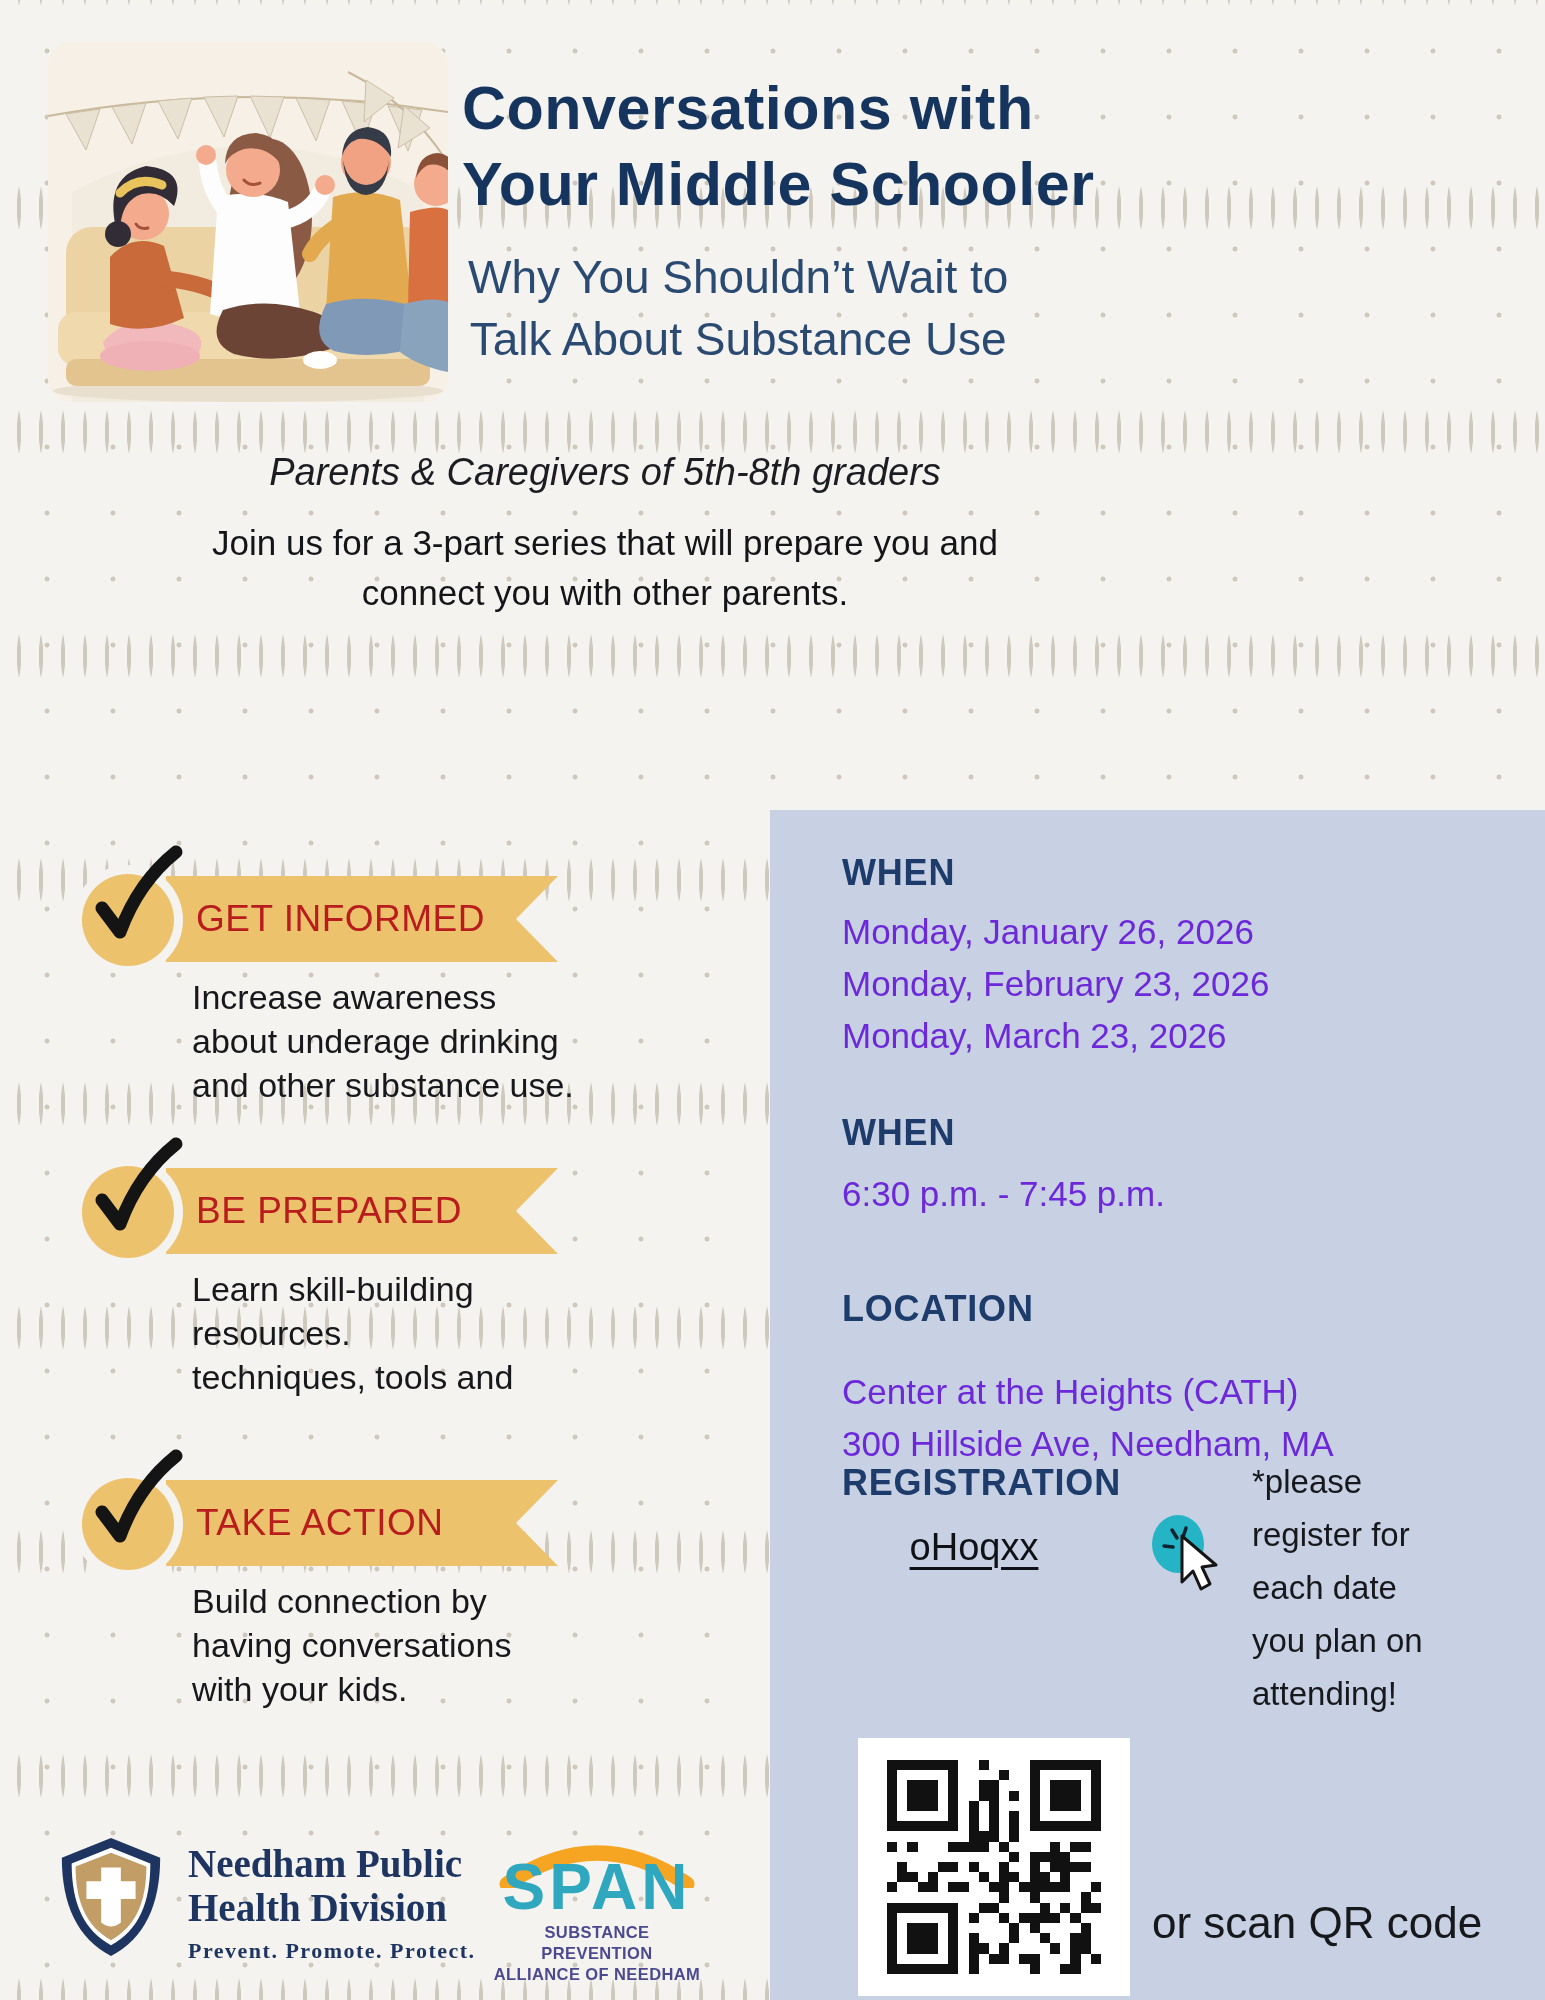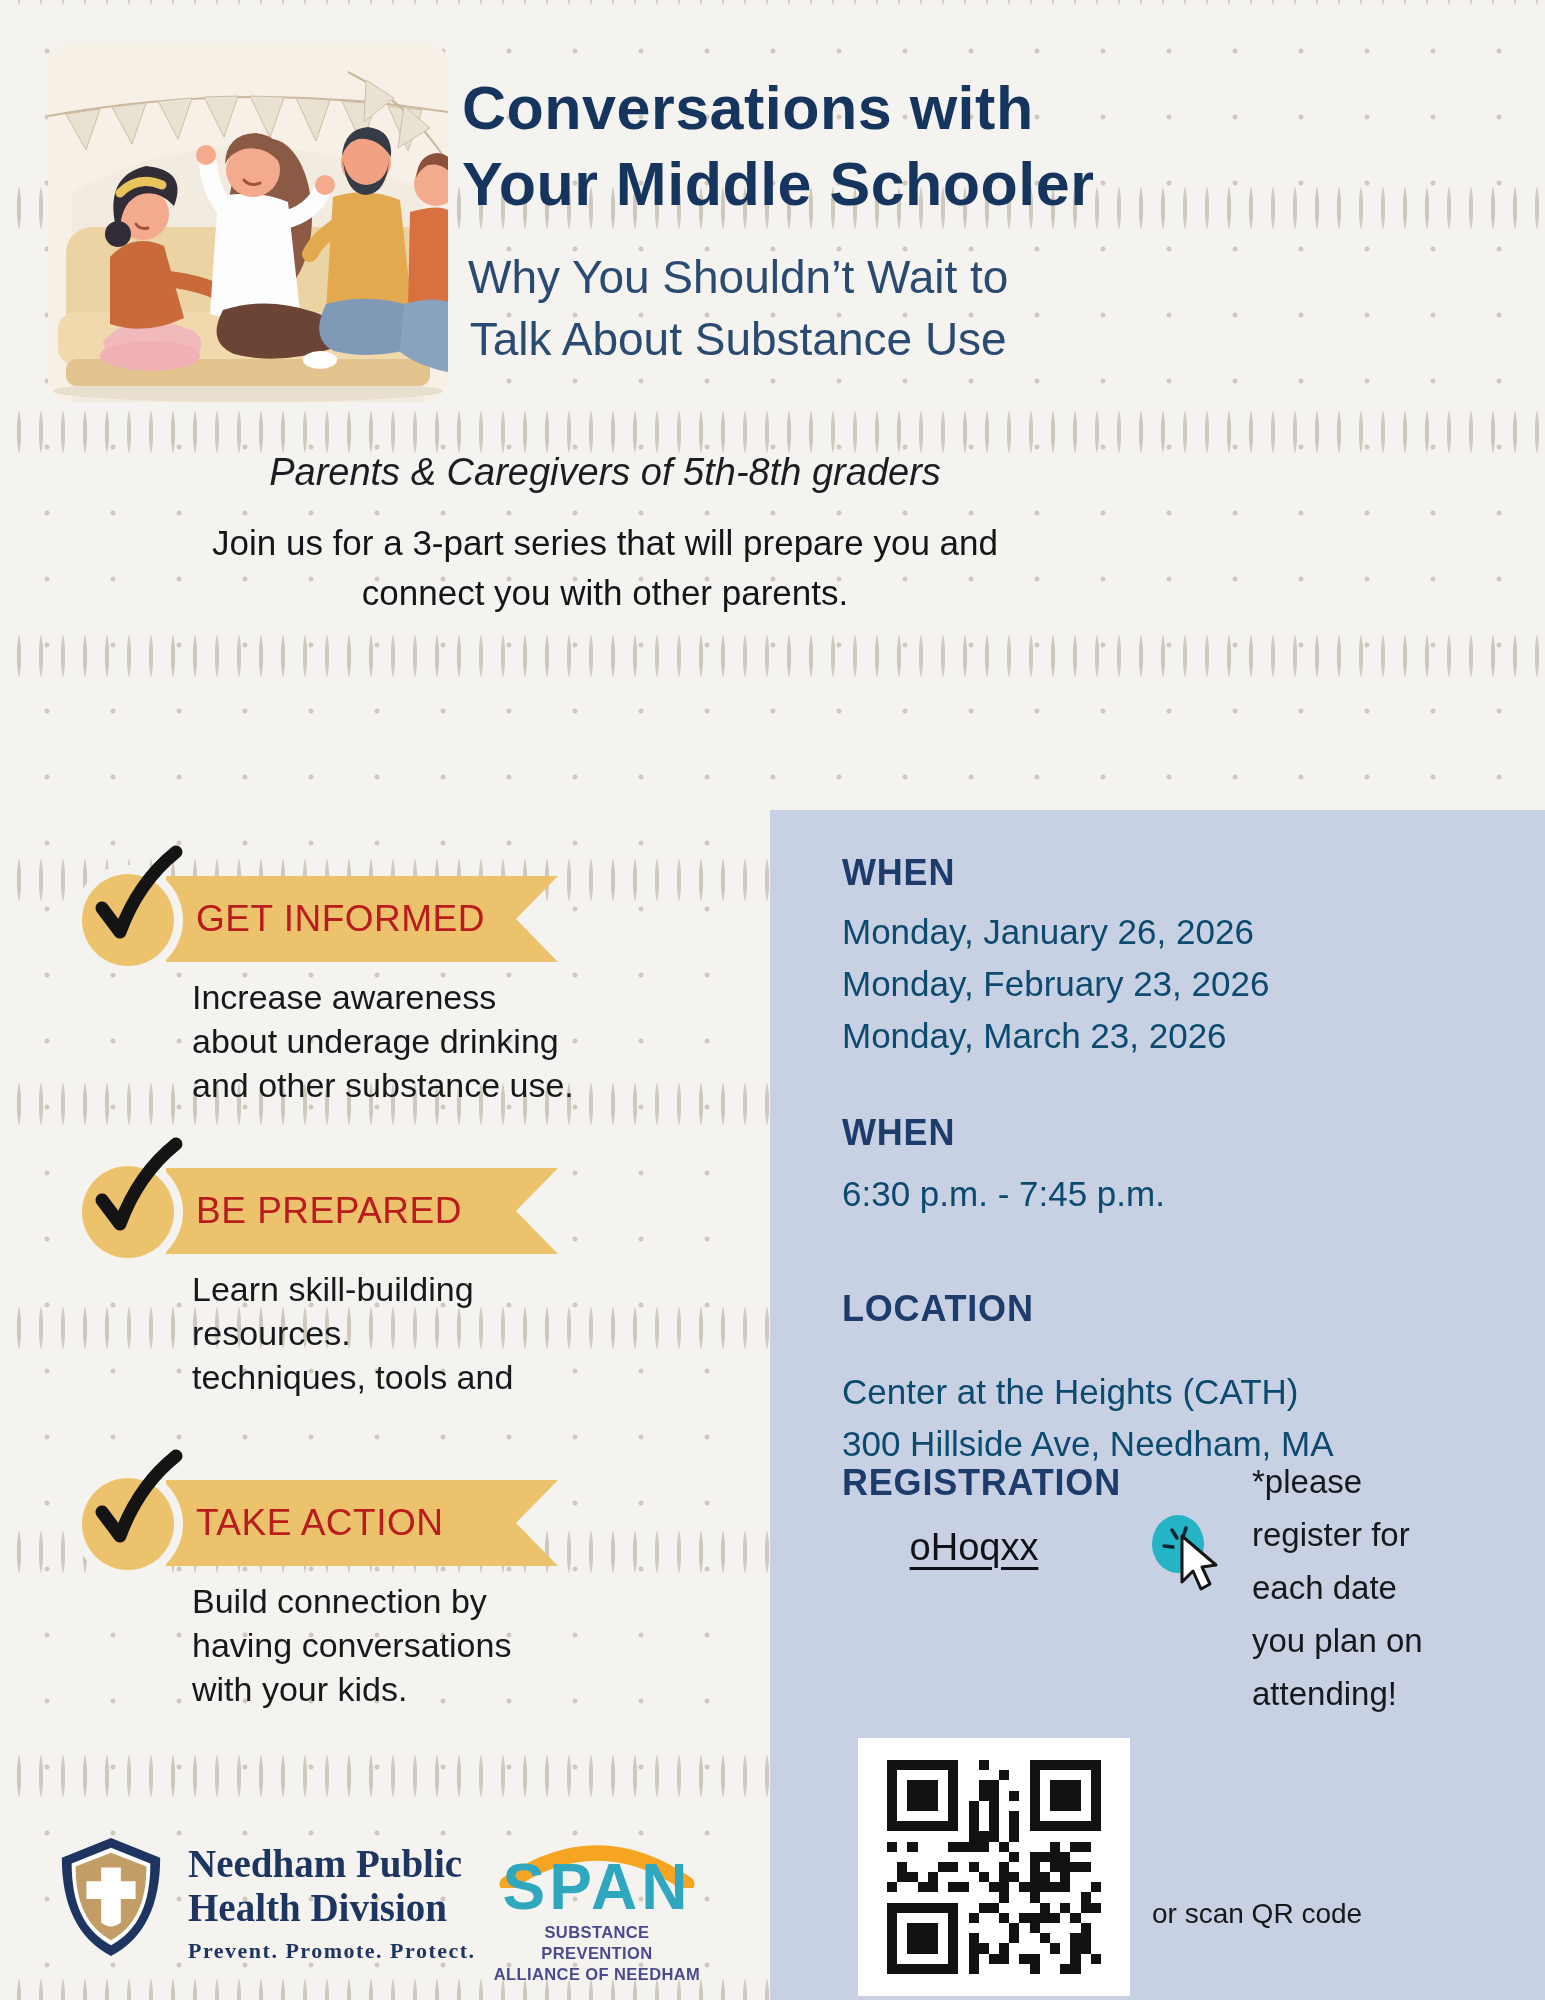--- a/index.html
+++ b/index.html
@@ -34,32 +34,32 @@
     clip-path:polygon(0 0,100% 0,calc(100% - 42px) 50%,100% 100%,0 100%);
     display:flex;align-items:center;padding-left:30px;box-sizing:border-box;}
   .ribbon-label{font-size:37px;font-weight:400;color:#b91c1c;letter-spacing:.5px;white-space:nowrap;}
   .check-circle{position:absolute;left:0;top:-2px;width:92px;height:92px;border-radius:50%;
     background:var(--gold);box-shadow:0 0 0 9px var(--bg);}
   .check-circle svg{position:absolute;left:-4px;top:-30px;overflow:visible;}
   .check-body{position:absolute;left:110px;top:99px;font-size:34px;line-height:44px;color:var(--ink);}
   
   .panel{position:absolute;left:770px;top:810px;width:775px;height:1190px;background:var(--panel);}
   .panel .h{position:absolute;left:72px;color:#1d3c6b;font-size:36px;font-weight:800;letter-spacing:.8px;}
-  .panel .body{position:absolute;left:72px;color:#0c4a6e;font-size:35px;line-height:52px;}
+  .panel .body{position:absolute;left:72px;color:#6d28d9;font-size:35px;line-height:52px;}
   .h-when{top:42px;} .b-dates{top:96px;}
   .h-time{top:302px;} .b-time{top:358px;}
   .h-loc{top:478px;} .b-loc{top:532px;margin-top:24px;}
   .h-reg{top:652px;}
   .reg-note{position:absolute;left:482px;top:645px;width:185px;font-size:33px;line-height:53px;color:#17181c;}
   .reg-link{position:absolute;left:36px;top:708px;width:336px;text-align:center;font-size:38px;line-height:58px;color:#101116;text-decoration:none;}
   .reg-link div{text-decoration:underline;text-underline-offset:7px;text-decoration-thickness:3px;}
   .click-icon{position:absolute;left:372px;top:698px;width:82px;height:86px;}
   .qr-box{position:absolute;left:88px;top:928px;width:272px;height:258px;background:#fff;display:flex;align-items:center;justify-content:center;}
   .qr-box svg{width:214px;height:214px;fill:#111;}
-  .qr-caption{position:absolute;left:382px;top:1088px;font-size:28px;color:#17181c;white-space:nowrap;text-align:right;}
+  .qr-caption{position:absolute;left:382px;top:1088px;font-size:44px;color:#17181c;white-space:nowrap;text-align:right;}
   
   .shield{position:absolute;left:52px;top:1834px;width:118px;height:128px;}
   .nphd-text{position:absolute;left:188px;top:1842px;color:var(--shield-navy);font-family:"Liberation Serif",serif;}
   .nphd-name{font-size:39px;font-weight:700;line-height:44px;}
   .nphd-tagline{margin-top:8px;font-size:22px;font-weight:700;letter-spacing:1.5px;}
   .span-logo{position:absolute;left:490px;top:1836px;width:214px;text-align:center;}
   .span-arc{display:block;margin:0 auto;}
   .span-acronym{font-size:64px;font-weight:800;letter-spacing:4px;color:var(--span-teal);line-height:58px;margin-top:-30px;}
   .span-name{margin-top:6px;font-size:16.5px;font-weight:700;line-height:21px;color:var(--span-purple);letter-spacing:.4px;}
 </style>

